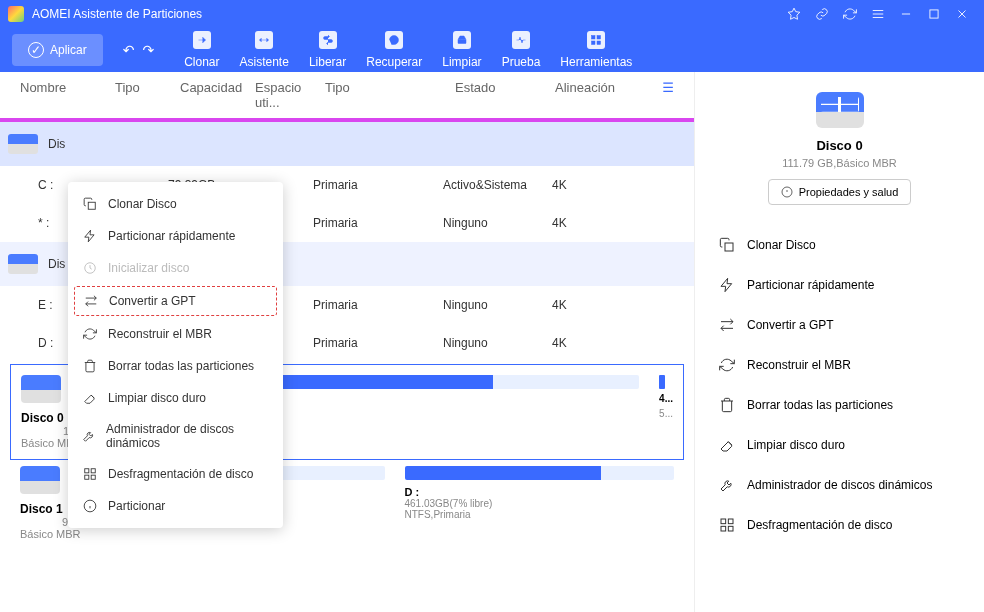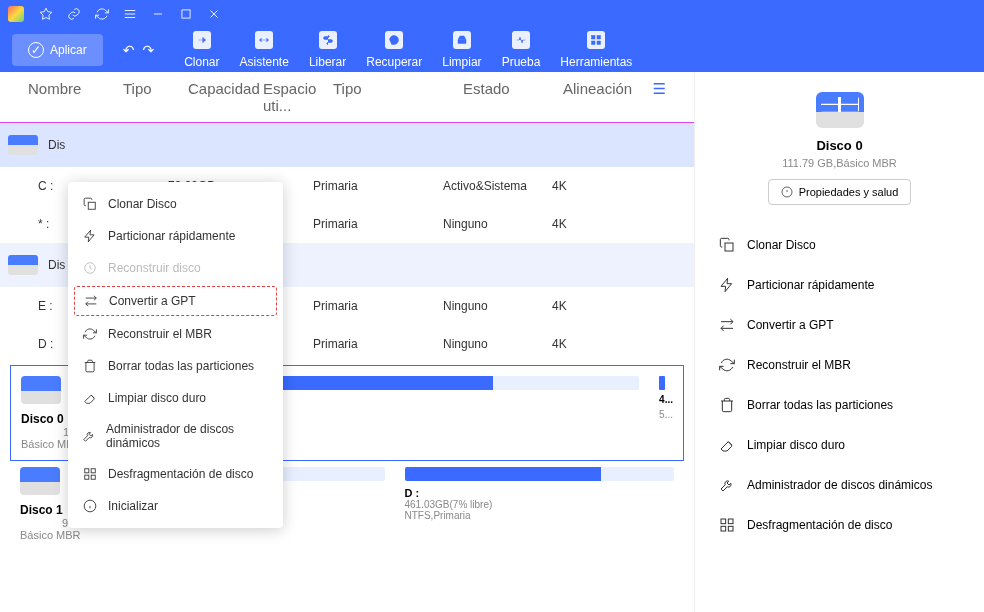--- a/index.html
+++ b/index.html
@@ -17,21 +17,21 @@
 .undo-redo { display:flex; gap:8px; margin:0 16px; }
 .undo-redo span { cursor:pointer; font-size:14px; }
 .tb-item { display:flex; align-items:center; gap:6px; padding:0 10px; cursor:pointer;flex-direction:column; }
 .tb-icon { width:18px; height:18px; background:rgba(255,255,255,0.9); border-radius:3px; display:flex; align-items:center; justify-content:center; }
 .tb-icon svg { width:12px; height:12px; stroke:#3a6aff; fill:#3a6aff; }
 
 .main { display:flex; height:540px; }
 .left { flex:1; display:flex; flex-direction:column; position:relative; }
 .right { width:290px; border-left:1px solid #eee; padding:20px; display:flex; flex-direction:column; align-items:center; }
 
-.col-headers { display:flex; padding:8px 28px; font-size:15px; color:#666; border-bottom:1px solid #d946ef; }
+.col-headers { display:flex; padding:8px 20px; font-size:13px; color:#666; border-bottom:4px solid #d946ef; }
 .col-headers > div { flex:0 0 auto; }
 .ch-name{width:95px}.ch-type{width:65px}.ch-cap{width:75px}.ch-used{width:70px}.ch-ptype{width:130px}.ch-state{width:100px}.ch-align{width:60px}
 .ch-menu{margin-left:auto;color:#3a6aff}
 
 .part-list { position:relative; }
 .disk-row, .part-row { display:flex; align-items:center; padding:12px 8px; font-size:12px; color:#333; }
 .disk-row { background:#eef2ff; }
 .disk-row.d0 { background:#dce5ff; }
 .disk-icon { width:30px; height:20px; background:linear-gradient(#4a7cff 50%,#e0e0e0 50%); border-radius:3px; margin-right:10px; }
 .part-row > div { flex:0 0 auto; }
@@ -70,20 +70,21 @@
 .right .r-btn svg{width:12px;height:12px;stroke:#333;fill:none;stroke-width:1.5}
 .op-list { width:100%; display:flex; flex-direction:column; gap:8px; }
 .op-item { display:flex; align-items:center; gap:12px; padding:8px 4px; font-size:12px; cursor:pointer; }
 .op-item svg { width:16px; height:16px; stroke:#333; fill:none; stroke-width:1.5; }
 </style>
 </head>
 <body>
 
 <div class="titlebar">
   <div class="logo"></div>
+  <div class="title">AOMEI Asistente de Particiones</div>
   <div class="tbtn">
       <svg viewBox="0 0 24 24">
         <path d="M12 2l3 6 7 1-5 5 1 7-6-3-6 3 1-7-5-5 7-1z"></path>
       </svg>
     </div>
   <div class="tbtn">
       <svg viewBox="0 0 24 24">
         <path d="M10 14a5 5 0 007 0l3-3a5 5 0 00-7-7l-1 1M14 10a5 5 0 00-7 0l-3 3a5 5 0 007 7l1-1"></path>
       </svg>
     </div>
@@ -256,21 +257,21 @@
           </span>
           <span>Particionar rápidamente</span>
         </div>
         <div class="ctx-item disabled">
           <span class="ctx-icon">
             <svg viewBox="0 0 24 24">
               <circle cx="12" cy="12" r="9"></circle>
               <path d="M12 7v5l3 2"></path>
             </svg>
           </span>
-          <span>Reconstruir disco</span>
+          <span>Inicializar disco</span>
         </div>
         <div class="ctx-item hl">
           <span class="ctx-icon">
             <svg viewBox="0 0 24 24">
               <path d="M17 3l4 4-4 4M3 7h18M7 21l-4-4 4-4M21 17H3"></path>
             </svg>
           </span>
           <span>Convertir a GPT</span>
         </div>
         <div class="ctx-item">
@@ -316,21 +317,21 @@
           </span>
           <span>Desfragmentación de disco</span>
         </div>
         <div class="ctx-item">
           <span class="ctx-icon">
             <svg viewBox="0 0 24 24">
               <circle cx="12" cy="12" r="10"></circle>
               <path d="M12 8h0M12 12v4"></path>
             </svg>
           </span>
-          <span>Inicializar</span>
+          <span>Particionar</span>
         </div>
       </div>
 
     <div class="disk-cards" id="disk-cards">
         <div class="disk-card sel">
           <div class="disk-info">
       <div class="di-icon"></div>
       <div class="di-name">Disco 0</div>
       <div class="di-size">111.79GB</div>
       <div class="di-type">Básico MBR</div>

